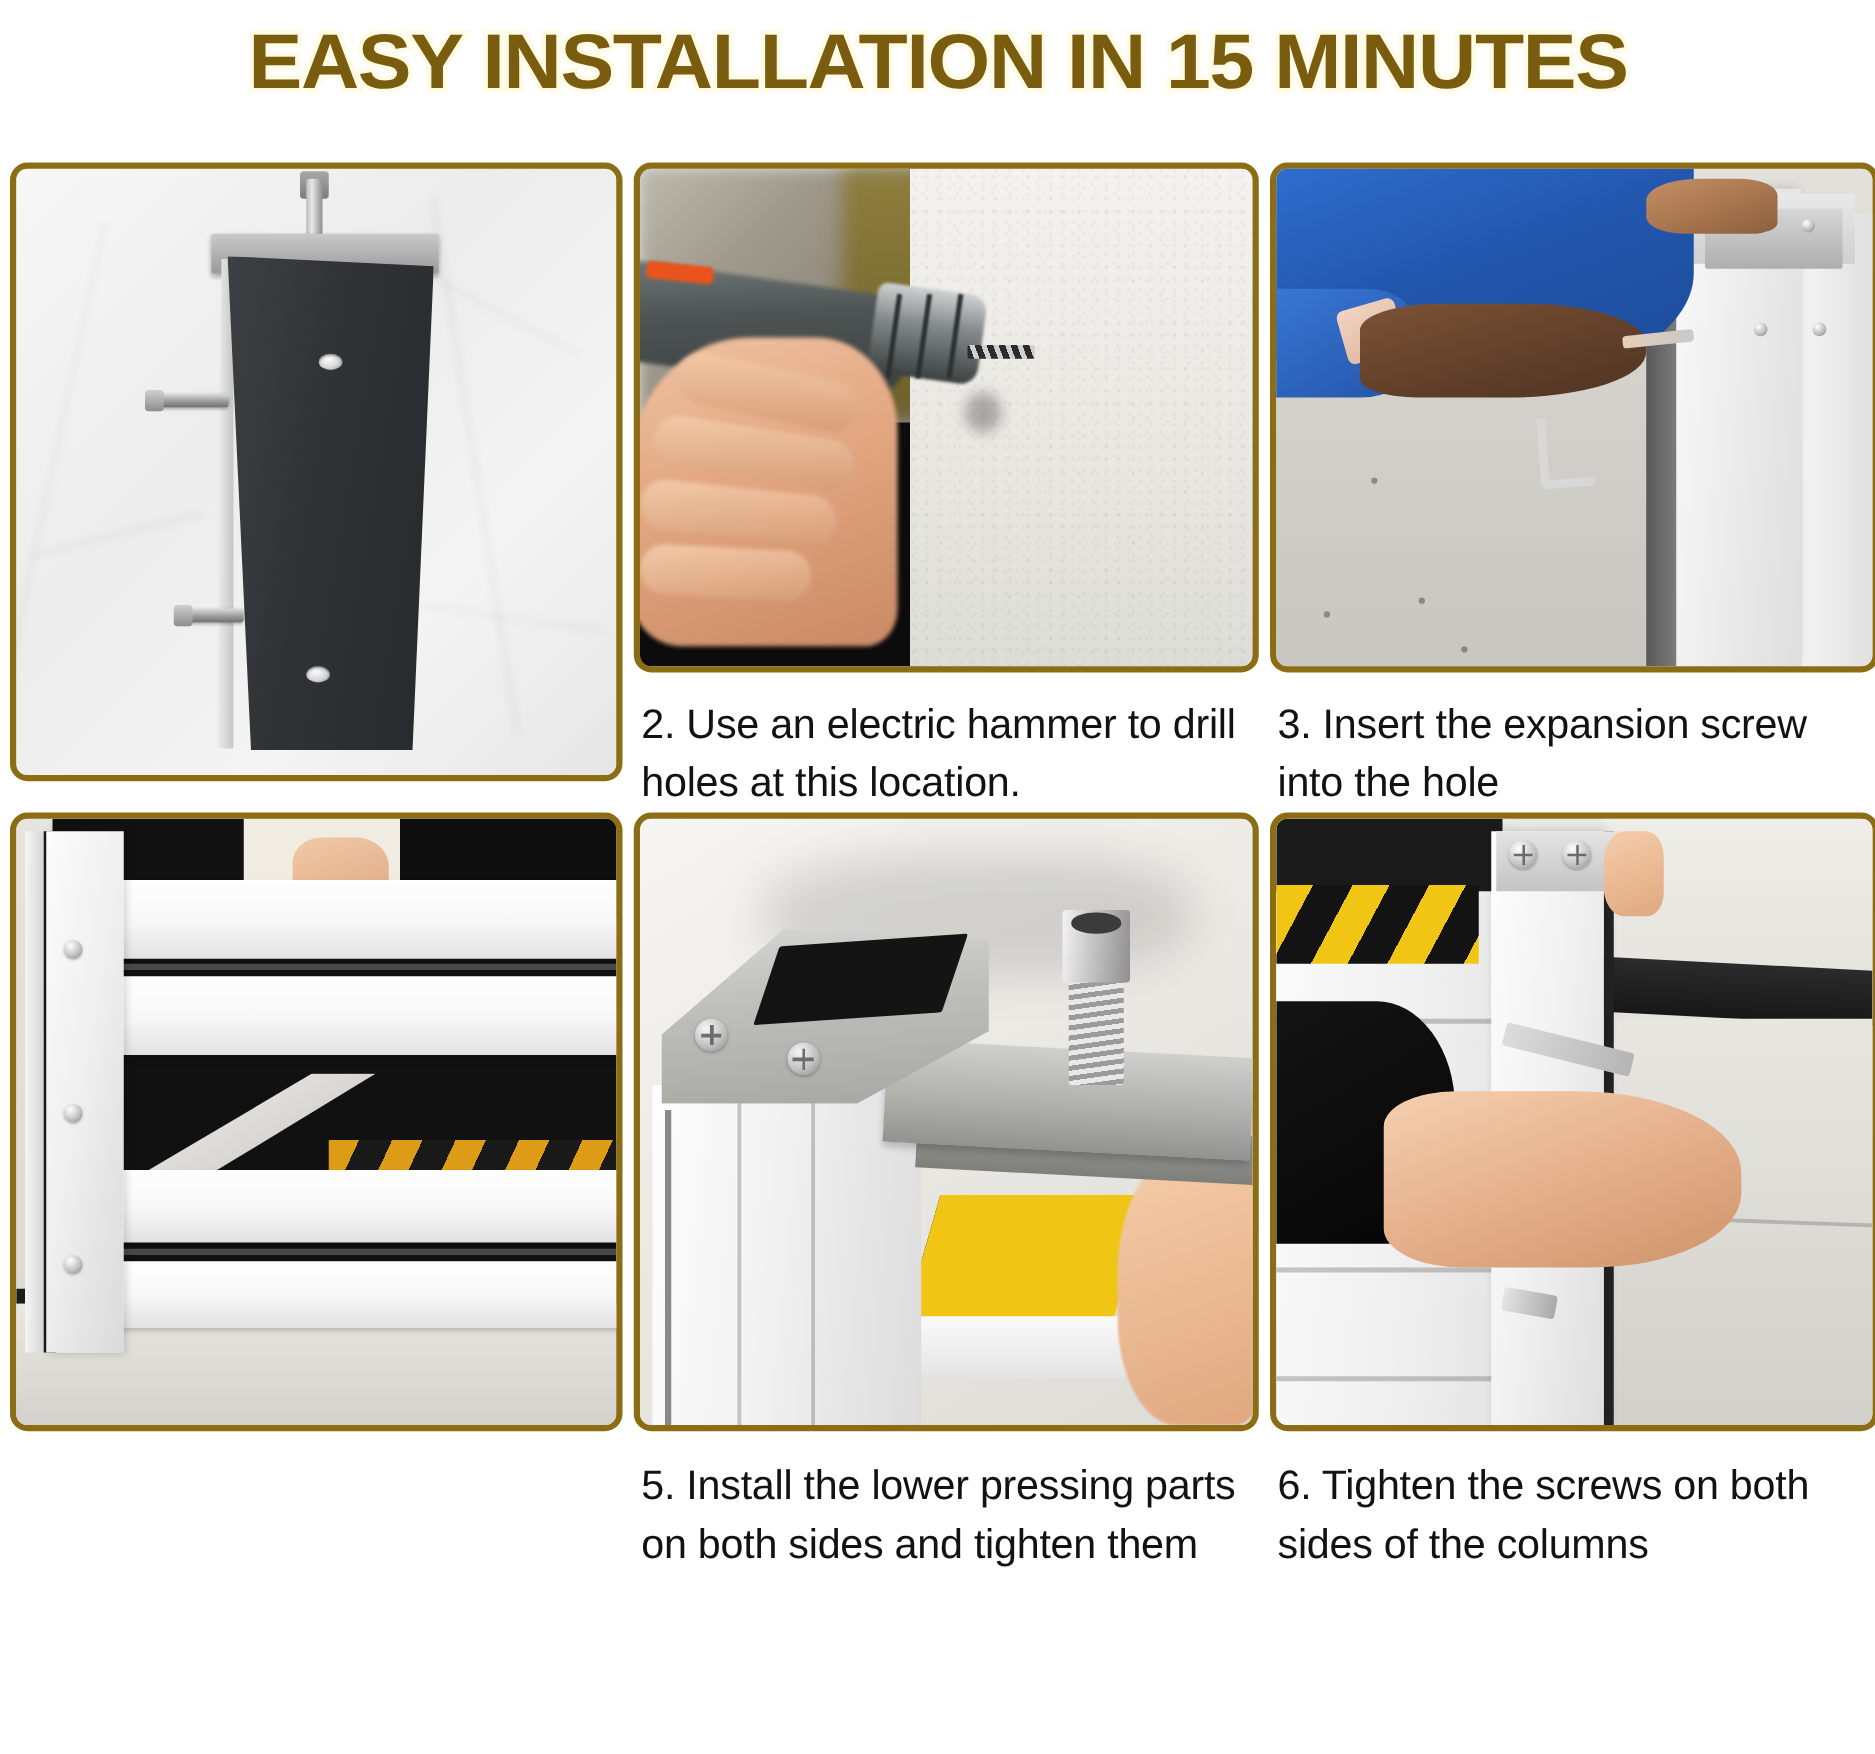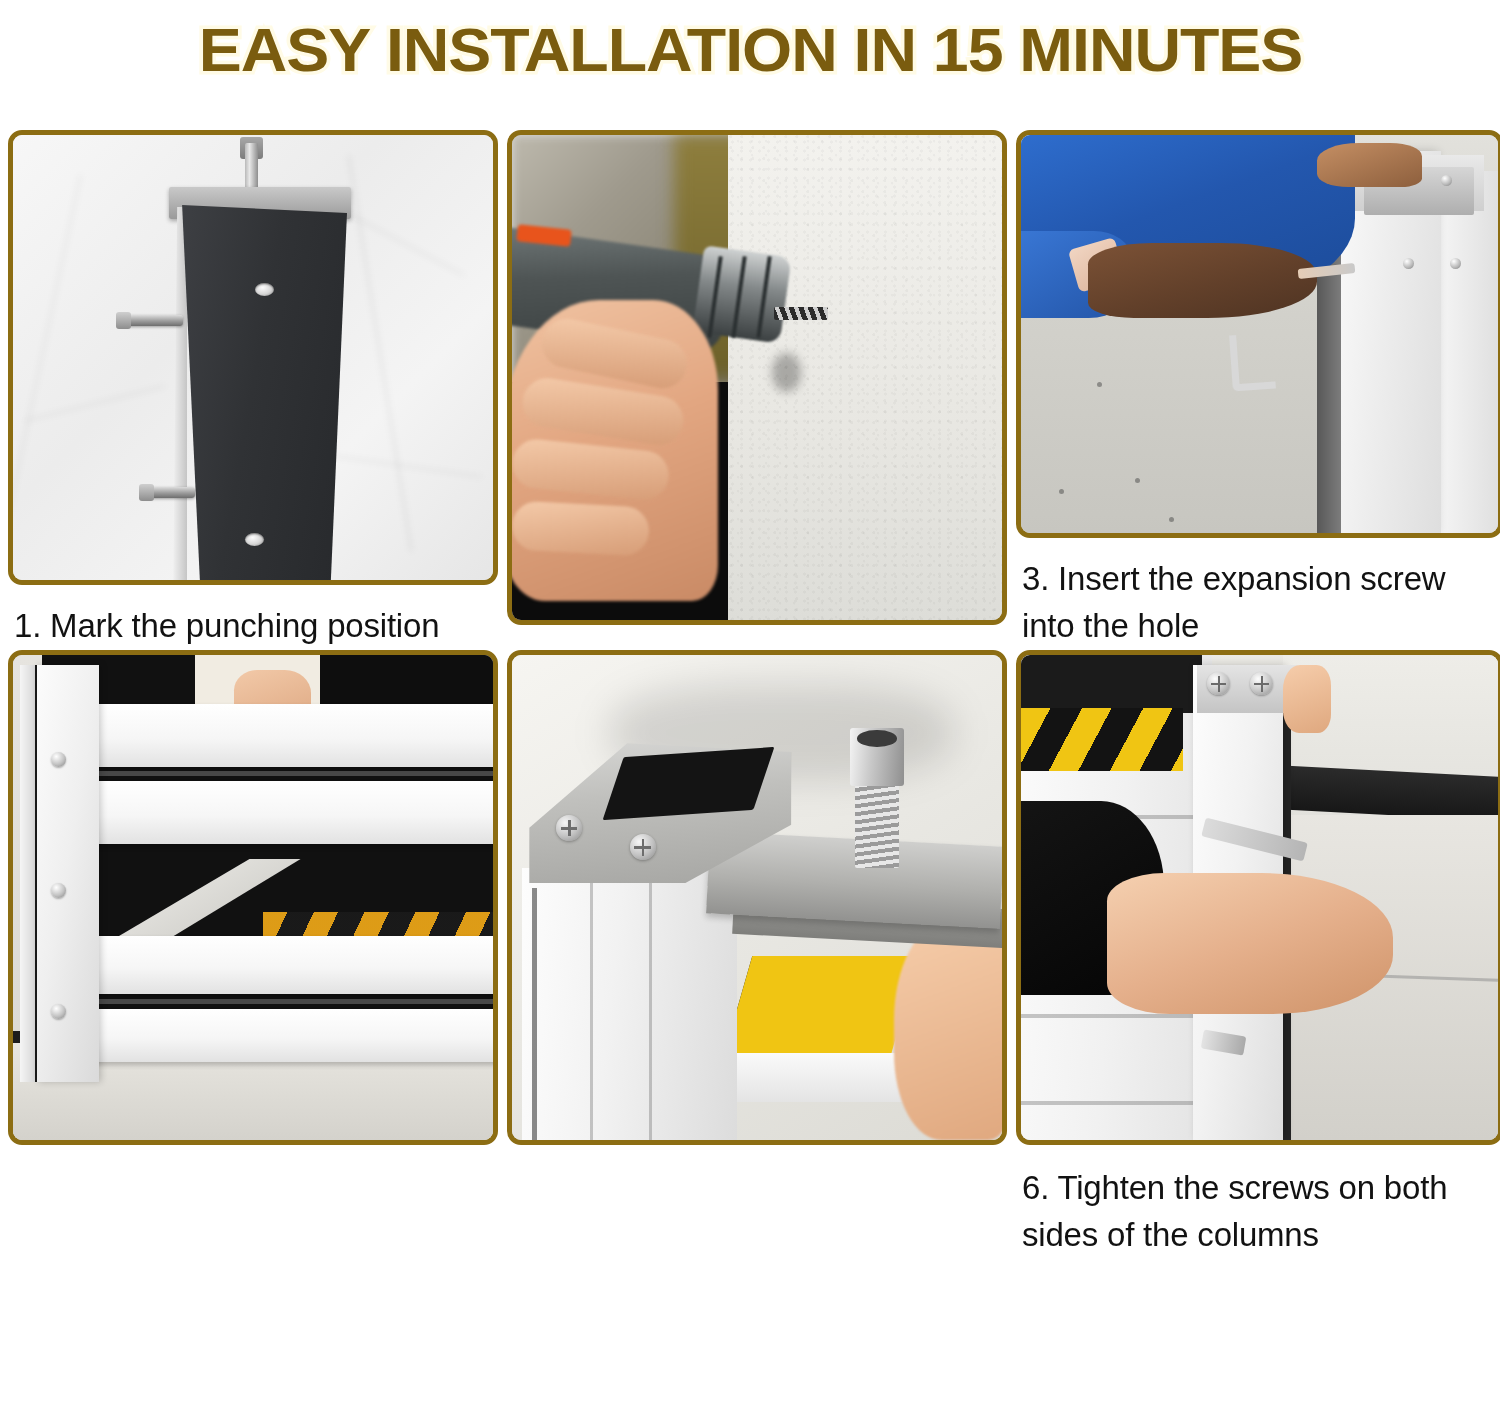--- a/index.html
+++ b/index.html
@@ -753,21 +753,20 @@
           <div class="p1-post-edge"></div>
           <div class="p1-post"></div>
           <div class="p1-hole" style="left:242px;top:148px;"></div>
           <div class="p1-hole" style="left:232px;top:398px;"></div>
           <div class="p1-bolt" style="left:108px;top:180px;width:62px;"></div>
           <div class="p1-bolt-head" style="left:103px;top:177px;"></div>
           <div class="p1-bolt" style="left:130px;top:352px;width:52px;"></div>
           <div class="p1-bolt-head" style="left:126px;top:349px;"></div>
         </div>
       </div>
-      <div class="caption">1. Mark the punching position</div>
     </div>
 
     <div class="cell row1">
       <div class="photo-frame">
         <div class="photo">
           <div class="p2-left-top"></div>
           <div class="p2-bottle"></div>
           <div class="p2-left-bottom"></div>
           <div class="p2-wall">
               <div class="p2-wall-tex"></div>
@@ -780,20 +779,21 @@
           <div class="p2-chuck-band" style="left:46%;"></div>
           <div class="p2-chuck-band" style="left:51%;"></div>
           <div class="p2-bit"></div>
           <div class="p2-hand"></div>
           <div class="p2-finger" style="left:6%;top:40%;width:30%;height:10%;transform:rotate(12deg);"></div>
           <div class="p2-finger" style="left:2%;top:52%;width:33%;height:10%;transform:rotate(9deg);"></div>
           <div class="p2-finger" style="left:0%;top:64%;width:32%;height:10%;transform:rotate(6deg);"></div>
           <div class="p2-finger" style="left:0%;top:76%;width:28%;height:10%;transform:rotate(3deg);"></div>
         </div>
       </div>
+      <div class="caption">2. Use an electric hammer to drill holes at this location.</div>
     </div>
 
     <div class="cell row1">
       <div class="photo-frame">
         <div class="photo">
           <div class="p3-floor"></div>
           <div class="p3-spec" style="left:16%;top:62%;"></div>
           <div class="p3-spec" style="left:24%;top:86%;"></div>
           <div class="p3-spec" style="left:8%;top:89%;"></div>
           <div class="p3-spec" style="left:31%;top:96%;"></div>
@@ -863,20 +863,21 @@
           <div class="p5-bracket-arm"></div>
           <div class="p5-bracket-top"></div>
           <div class="p5-bracket-slot"></div>
           <div class="p5-phillips" style="left:9%;top:33%;"></div>
           <div class="p5-phillips" style="left:24%;top:37%;"></div>
           <div class="p5-screw-shaft"></div>
           <div class="p5-screw-head"></div>
           <div class="p5-screw-socket"></div>
         </div>
       </div>
+      <div class="caption">5. Install the lower pressing parts on both sides and tighten them</div>
     </div>
 
     <div class="cell row2">
       <div class="photo-frame">
         <div class="photo">
           <div class="p6-bg"></div>
           <div class="p6-wall"></div>
           <div class="p6-baseboard"></div>
           <div class="p6-floor"></div>
           <div class="p6-floor-line"></div>

